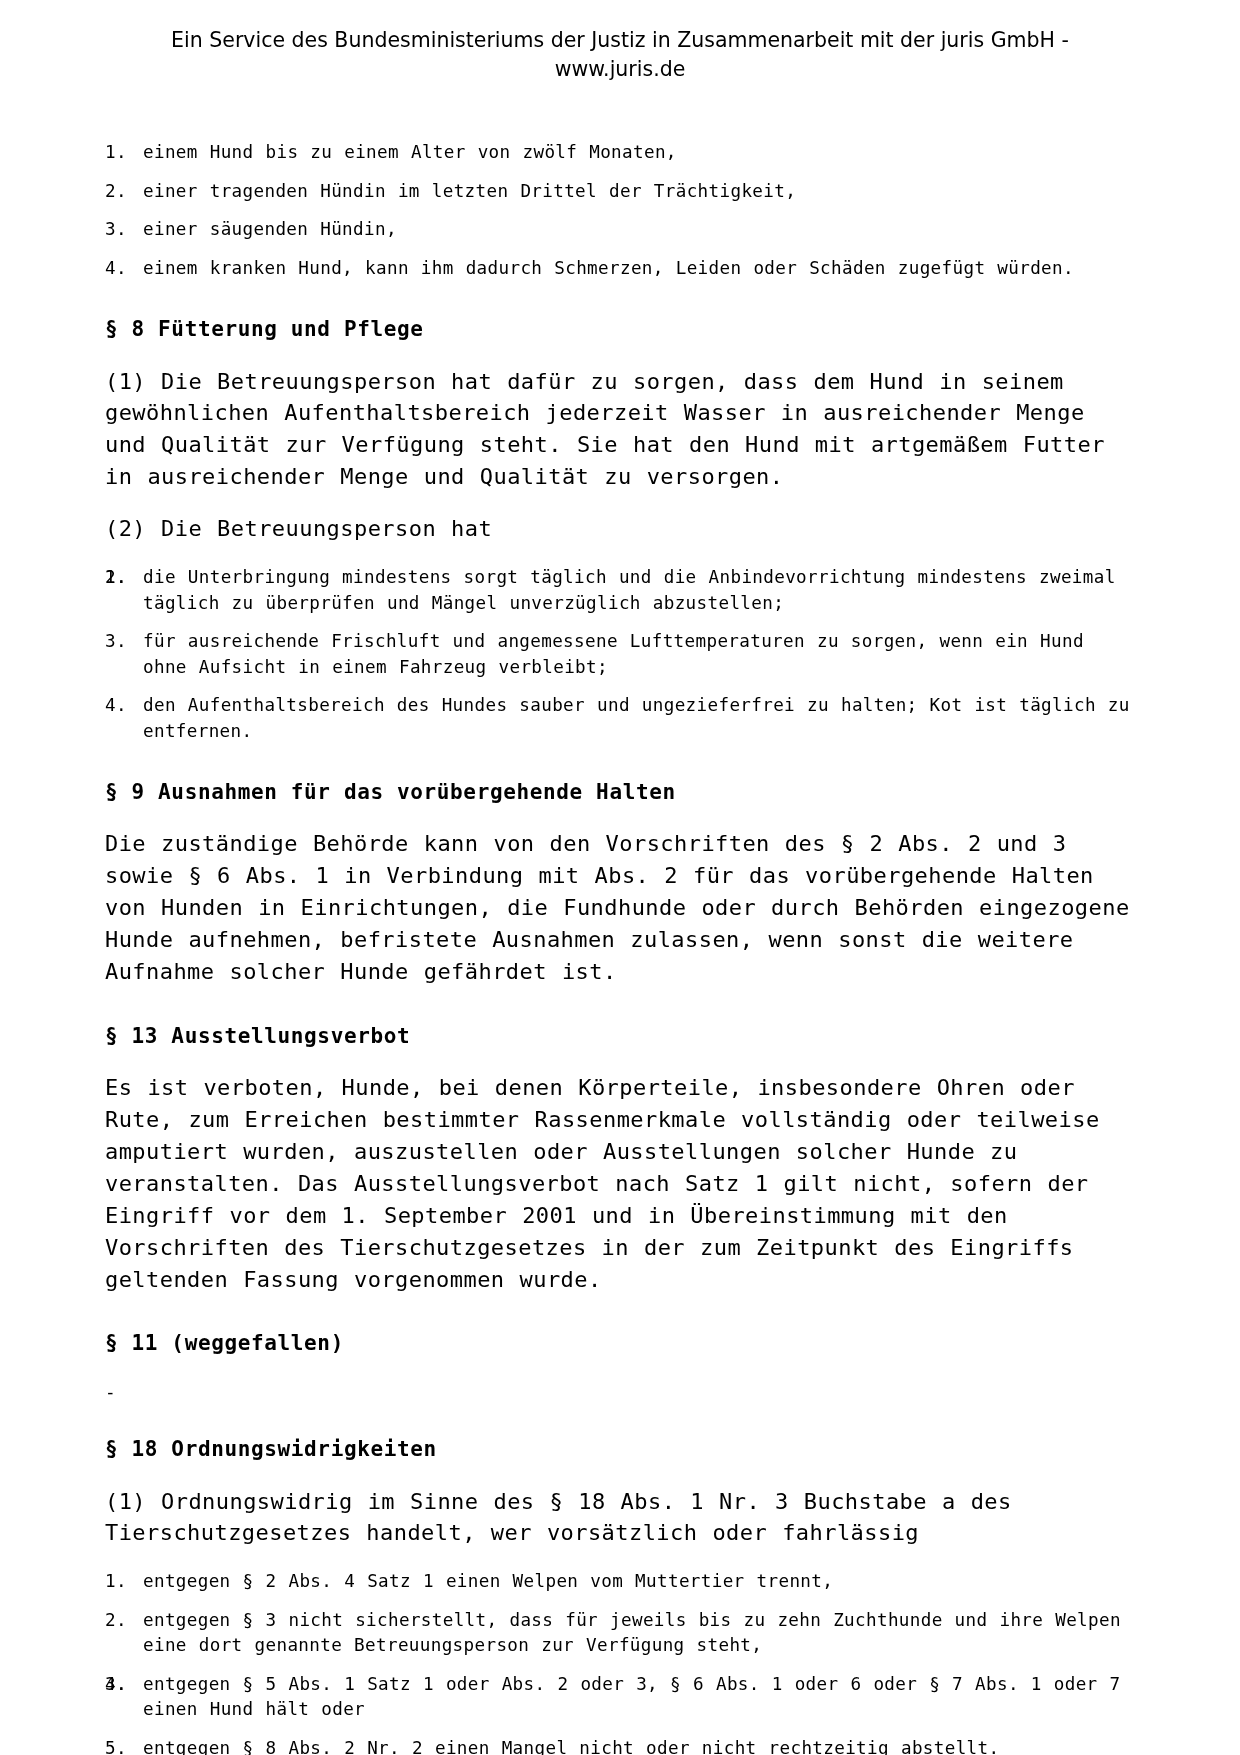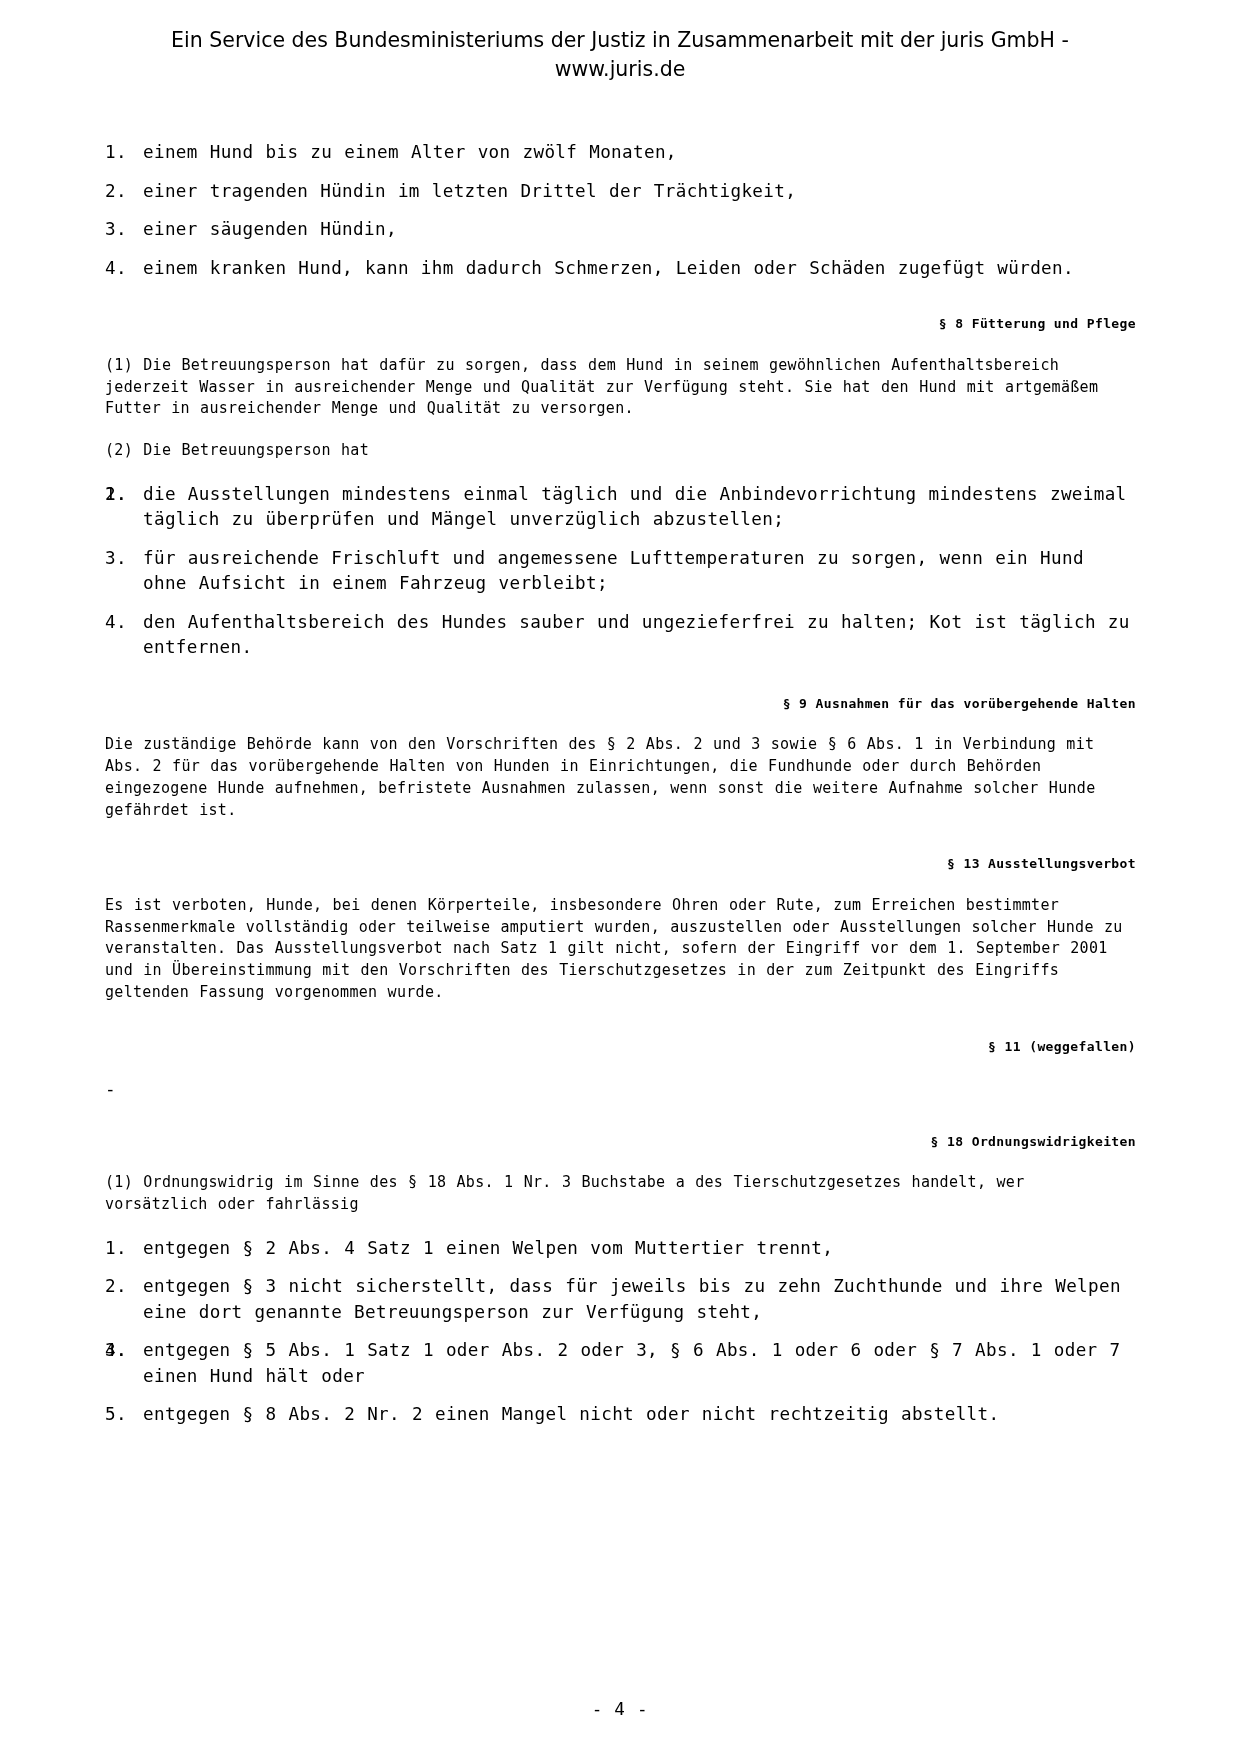--- a/index.html
+++ b/index.html
@@ -27,34 +27,33 @@
     line-height: 1.42;
     text-align: center;
     margin: 0 0 56px 0;
     padding: 0 64px;
     font-weight: 400;
   }
   .body-col {
     padding-left: 1px;
   }
   p.para {
-    font-size: 15px;
+    font-size: 22px;
     line-height: 1.45;
     margin: 0 0 20px 0;
     text-align: left;
     letter-spacing: 0.02em;
     word-spacing: 0.06em;
   }
   h2.section-heading {
-    font-size: 13px;
+    font-size: 21px;
     font-weight: bold;
     margin: 34px 0 22px 0;
     letter-spacing: 0.03em;
     line-height: 1.35;
-    text-align: right;
   }
   h2.section-heading.tight-top {
     margin-top: 30px;
   }
   ol.numlist {
     list-style: none;
     margin: 0 0 18px 0;
     padding: 0;
   }
   ol.numlist li {
@@ -101,21 +100,21 @@
       <li><span class="marker">3.</span><span>einer säugenden Hündin,</span></li>
       <li><span class="marker">4.</span><span>einem kranken Hund, kann ihm dadurch Schmerzen, Leiden oder Schäden zugefügt würden.</span></li>
     </ol>
 
     <h2 class="section-heading">§ 8 Fütterung und Pflege</h2>
     <p class="para">(1) Die Betreuungsperson hat dafür zu sorgen, dass dem Hund in seinem gewöhnlichen Aufenthaltsbereich jederzeit Wasser in ausreichender Menge und Qualität zur Verfügung steht. Sie hat den Hund mit artgemäßem Futter in ausreichender Menge und Qualität zu versorgen.</p>
     <p class="para">(2) Die Betreuungsperson hat</p>
 
     <ol class="numlist">
       <li><span class="marker">1.</span></li>
-      <li><span class="marker">2.</span><span>die Ausstellungen mindestens einmal täglich und die Anbindevorrichtung mindestens zweimal täglich zu überprüfen und Mängel unverzüglich abzustellen;</span></li>
+      <li><span class="marker">2.</span><span>die Unterbringung mindestens sorgt täglich und die Anbindevorrichtung mindestens zweimal täglich zu überprüfen und Mängel unverzüglich abzustellen;</span></li>
       <li><span class="marker">3.</span><span>für ausreichende Frischluft und angemessene Lufttemperaturen zu sorgen, wenn ein Hund ohne Aufsicht in einem Fahrzeug verbleibt;</span></li>
       <li><span class="marker">4.</span><span>den Aufenthaltsbereich des Hundes sauber und ungezieferfrei zu halten; Kot ist täglich zu entfernen.</span></li>
     </ol>
 
     <h2 class="section-heading">§ 9 Ausnahmen für das vorübergehende Halten</h2>
     <p class="para">Die zuständige Behörde kann von den Vorschriften des § 2 Abs. 2 und 3 sowie § 6 Abs. 1 in Verbindung mit Abs. 2 für das vorübergehende Halten von Hunden in Einrichtungen, die Fundhunde oder durch Behörden eingezogene Hunde aufnehmen, befristete Ausnahmen zulassen, wenn sonst die weitere Aufnahme solcher Hunde gefährdet ist.</p>
 
     <h2 class="section-heading">§ 13 Ausstellungsverbot</h2>
     <p class="para">Es ist verboten, Hunde, bei denen Körperteile, insbesondere Ohren oder Rute, zum Erreichen bestimmter Rassenmerkmale vollständig oder teilweise amputiert wurden, auszustellen oder Ausstellungen solcher Hunde zu veranstalten. Das Ausstellungsverbot nach Satz 1 gilt nicht, sofern der Eingriff vor dem 1. September 2001 und in Übereinstimmung mit den Vorschriften des Tierschutzgesetzes in der zum Zeitpunkt des Eingriffs geltenden Fassung vorgenommen wurde.</p>
 

